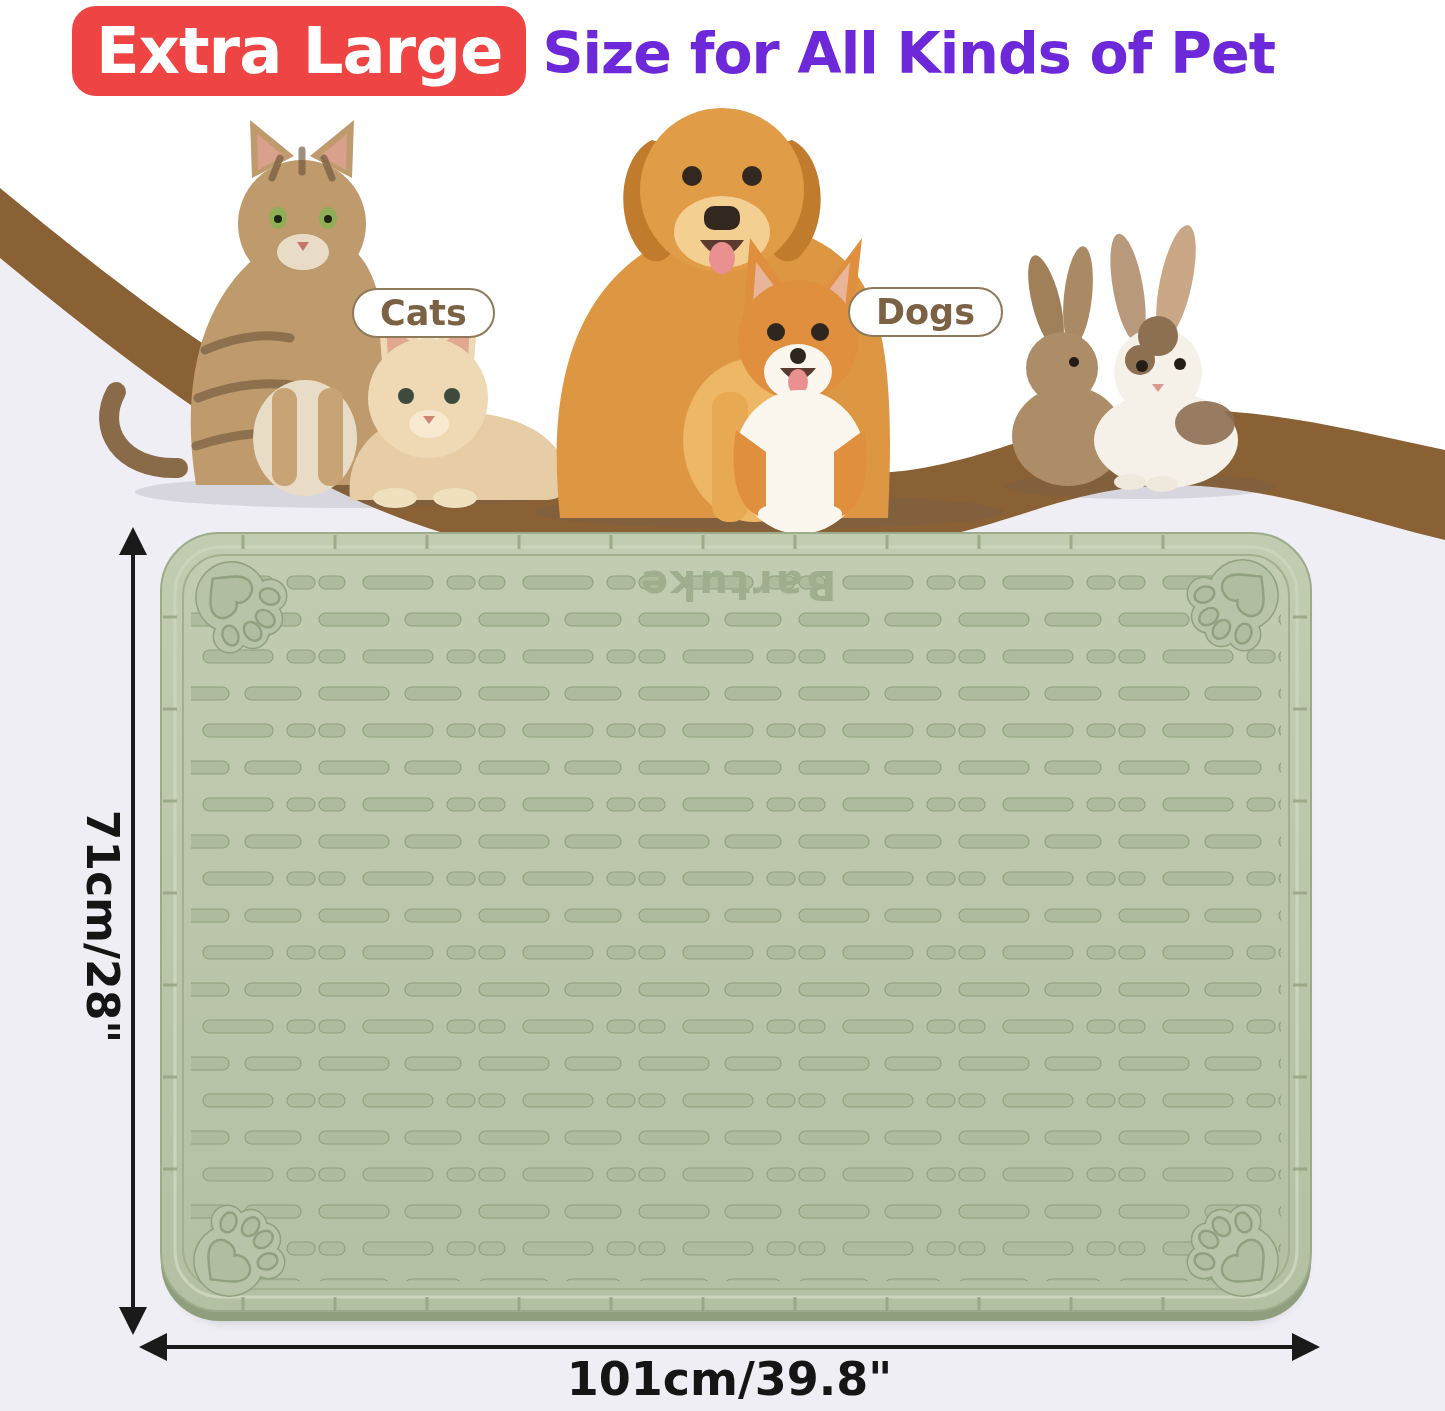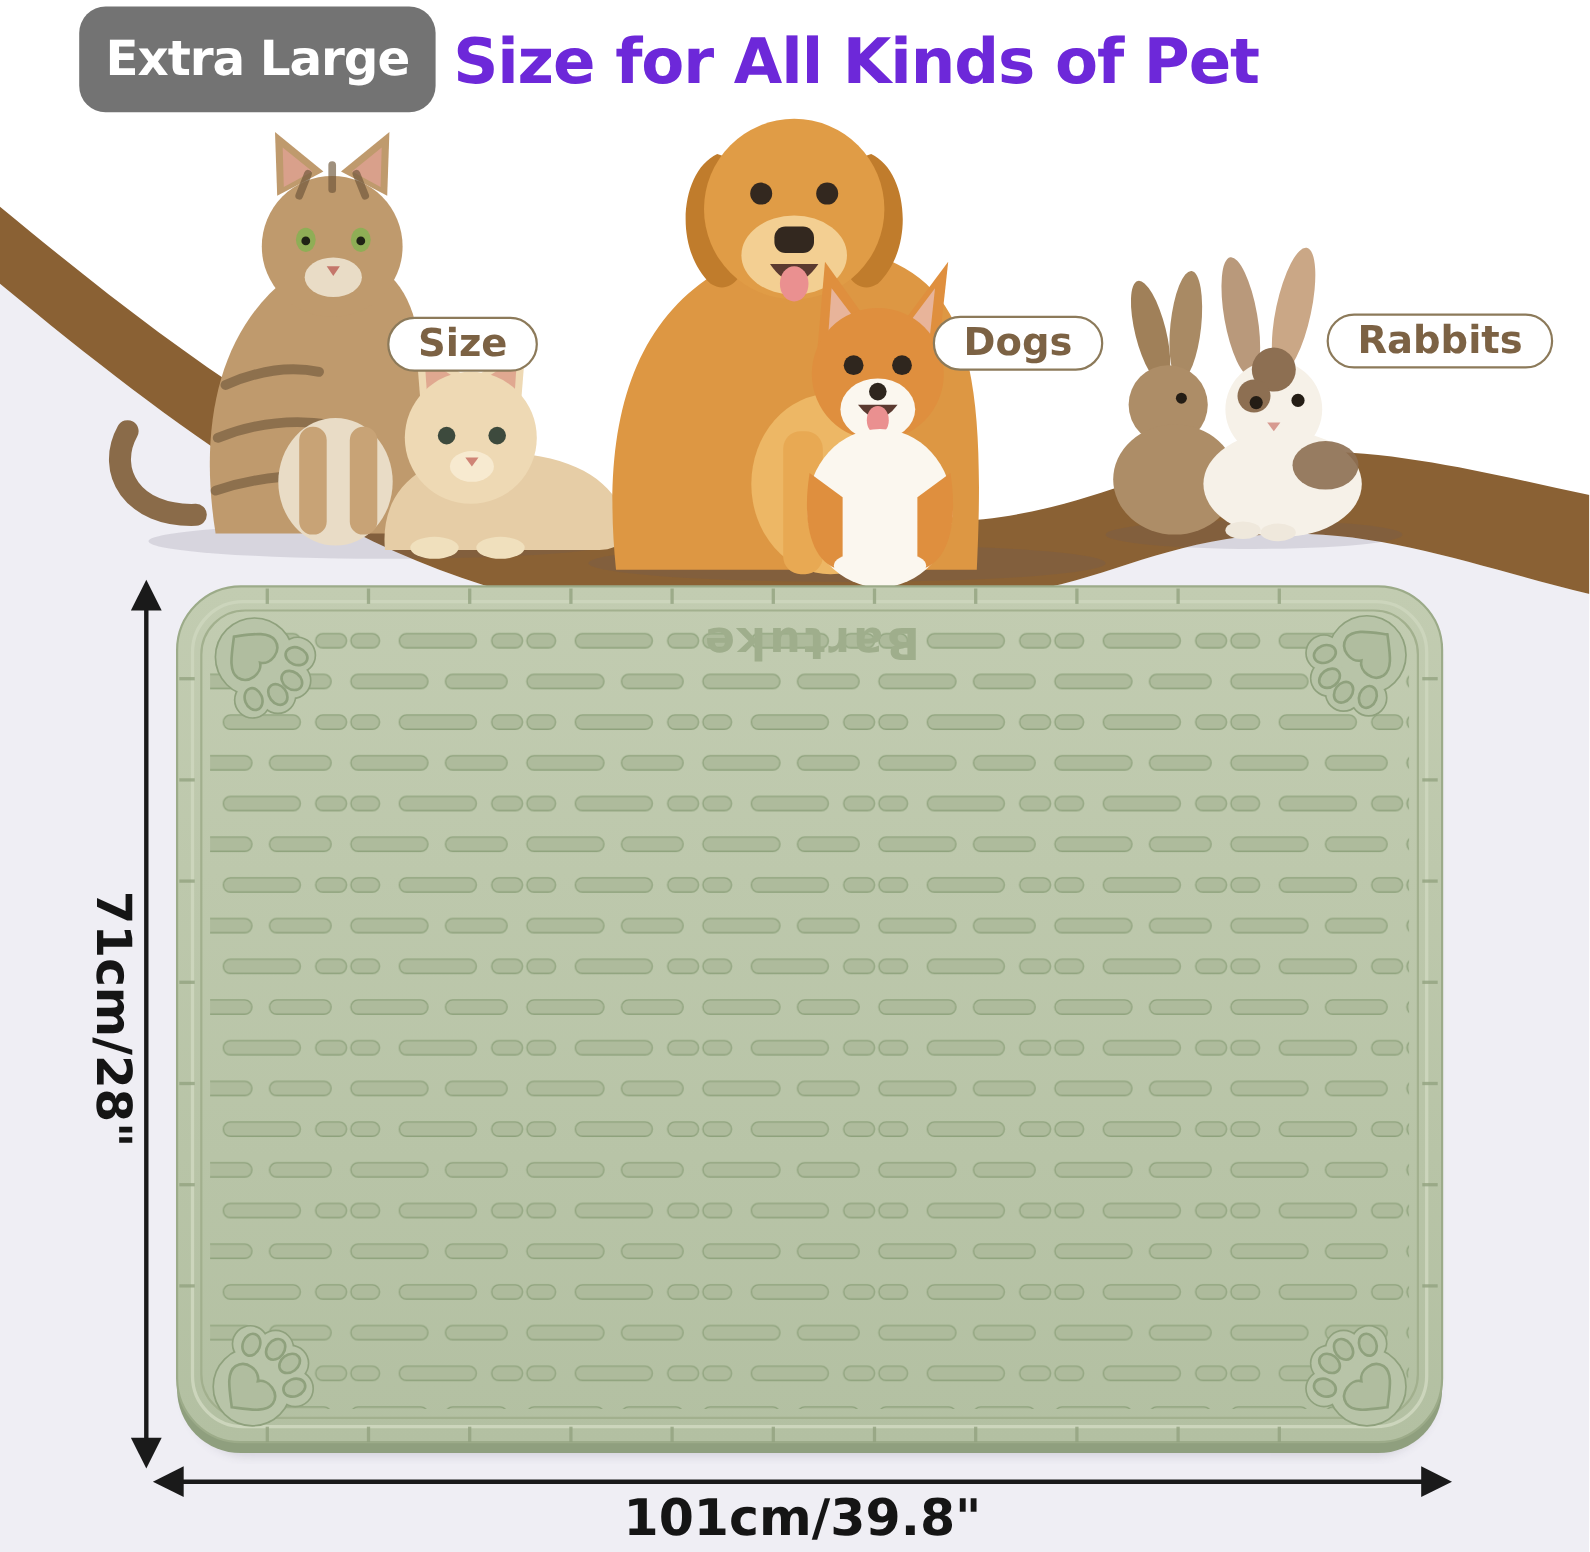--- a/index.html
+++ b/index.html
@@ -2,22 +2,22 @@
 <html><head>
 <meta charset="utf-8">
 <style>
   html,body{margin:0;padding:0;background:#ffffff;}
   .page{position:relative;width:1445px;height:1411px;overflow:hidden;background:#ffffff;
         font-family:"DejaVu Sans","Liberation Sans",sans-serif;}
   svg{display:block;}
   .bg{position:absolute;left:0;top:0;width:1445px;height:1411px;}
   .animals{position:absolute;left:0;top:0;width:1445px;height:560px;}
   .title{position:absolute;left:72px;top:6px;display:flex;align-items:center;gap:16px;white-space:nowrap;}
-  .badge{background:#737373;color:#ffffff;font-size:44px;font-weight:bold;letter-spacing:-1px;
-         padding:24px 24px;border-radius:24px;line-height:1.1;}
+  .badge{background:#ef4444;color:#ffffff;font-size:64px;font-weight:bold;letter-spacing:-1px;
+         padding:10px 24px;border-radius:24px;line-height:1.1;}
   .headline{color:#6d28d9;font-size:57px;font-weight:bold;letter-spacing:-1px;padding-top:4px;}
   .pill{position:absolute;background:#ffffff;border:2px solid #8c7a5a;color:#7c6244;font-weight:bold;
         font-size:35px;line-height:1.15;padding:3px 26px;border-radius:999px;white-space:nowrap;}
   .pill-cats{left:352px;top:288px;}
   .pill-dogs{left:848px;top:287px;}
   .pill-rabbits{left:1206px;top:285px;}
   .mat{position:absolute;left:157px;top:531px;width:1158px;height:800px;}
   .vdim-arrow{position:absolute;left:113px;top:525px;width:44px;height:812px;}
   .vdim-label{position:absolute;left:58px;top:531px;width:90px;height:790px;
               display:flex;align-items:center;justify-content:center;}
@@ -136,23 +136,22 @@
     </g>
   </svg>
 
   <header class="title">
     <div class="badge">
       <span>Extra Large</span>
     </div>
     <div class="headline">Size for All Kinds of Pet</div>
   </header>
 
-  <div class="pill pill-cats">Size</div>
+  <div class="pill pill-cats">Cats</div>
   <div class="pill pill-dogs">Dogs</div>
-  <div class="pill pill-rabbits">Rabbits</div>
 
   <svg class="mat" viewBox="0 0 1158 800">
     <defs>
       <linearGradient id="matBase" x1="0" y1="0" x2="0" y2="1">
         <stop offset="0" stop-color="#c2ccb1"></stop>
         <stop offset="1" stop-color="#b3c0a2"></stop>
       </linearGradient>
       <pattern id="dashes" width="160" height="74" patternUnits="userSpaceOnUse">
         <g fill="#aebb9c" stroke="#8ea27c" stroke-width="1.2">
           <rect x="2" y="8" width="70" height="13" rx="6.5"></rect>

